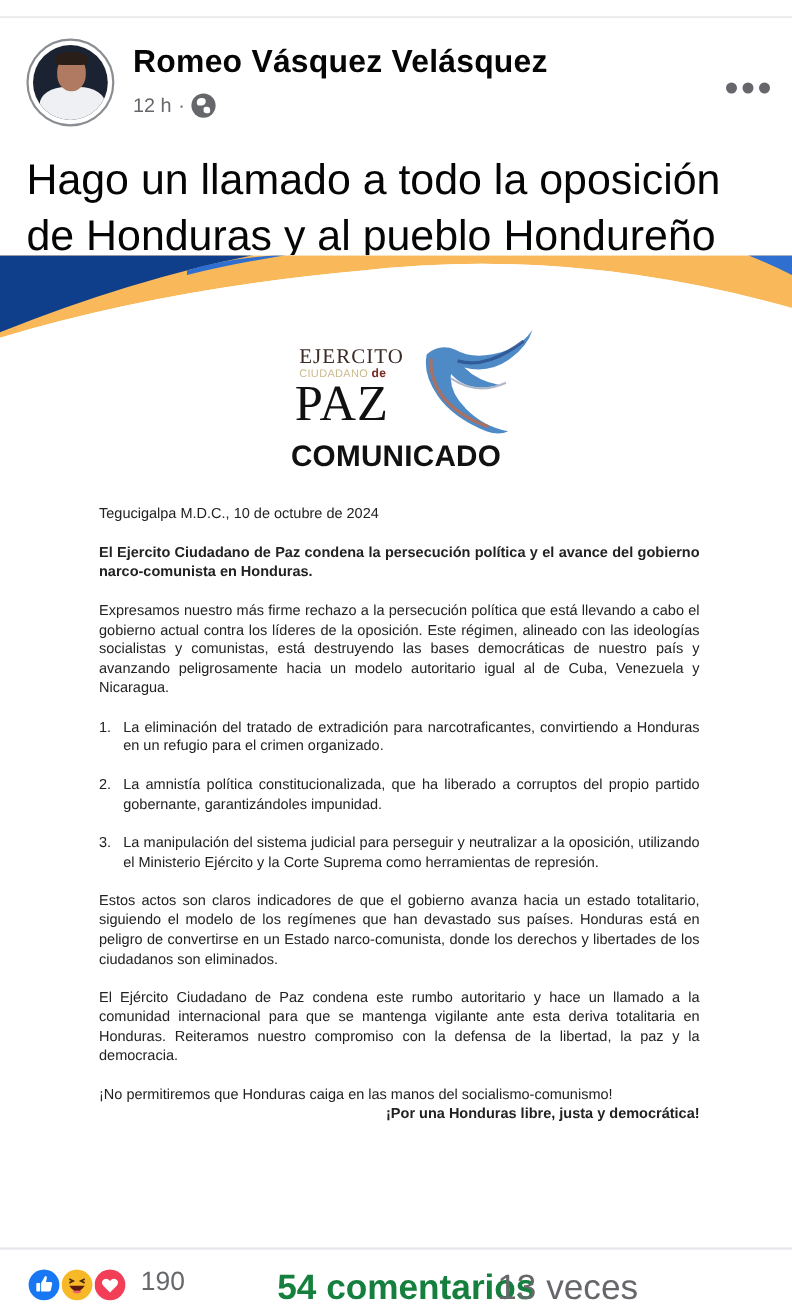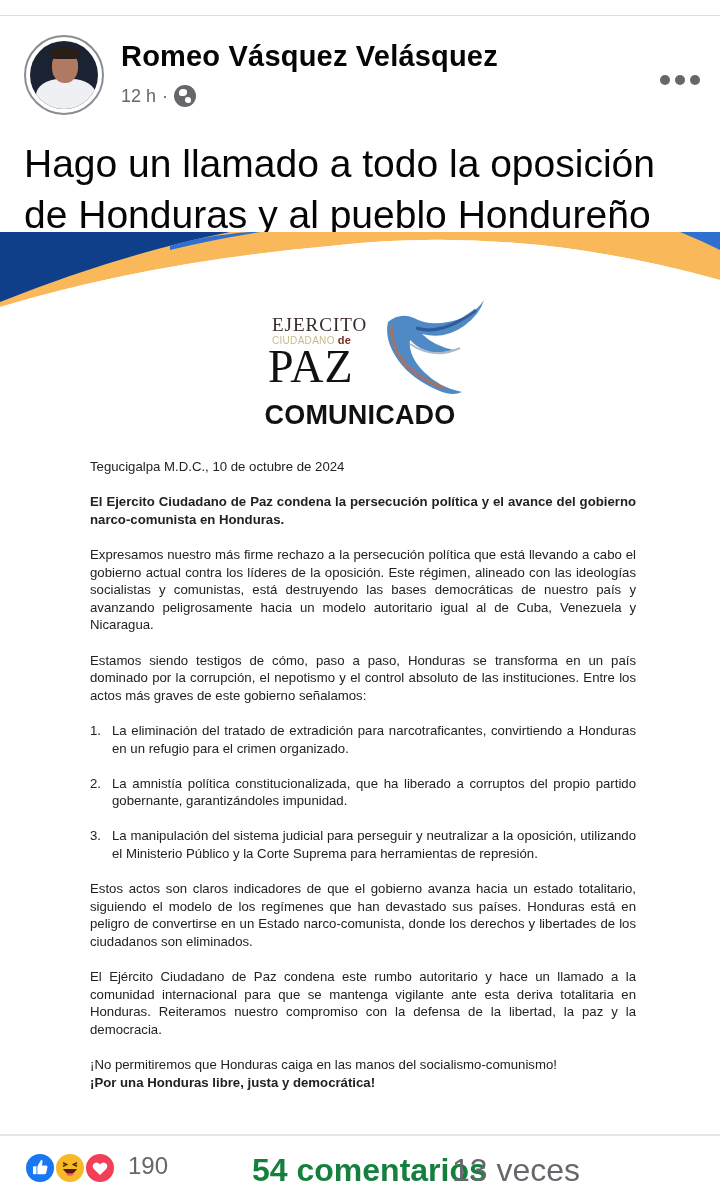--- a/index.html
+++ b/index.html
@@ -43,21 +43,21 @@
     .comunicado { position: absolute; left: 0; top: 168px; width: 720px; text-align: center; font-size: 27px; font-weight: 700; color: #111; letter-spacing: 0.2px; }
 
     .doc-body { position: absolute; left: 90px; top: 226px; width: 546px; font-size: 13.2px; line-height: 17.6px; color: #222; }
     .doc-body p { text-align: justify; margin-bottom: 17.6px; margin-top: 17px; }
     .doc-date { margin-bottom: 17.6px; }
     .doc-headline { font-weight: 700; }
     .doc-list { list-style: none; }
     .doc-list li { display: flex; margin-bottom: 17.6px; text-align: justify; }
     .doc-list .num { width: 22px; flex-shrink: 0; }
     .doc-closing { text-align: center; margin-bottom: 0 !important; }
-    .doc-closing-bold { text-align: left; font-weight: 700; }
+    .doc-closing-bold { text-align: right; font-weight: 700; }
 
     .bottom-divider { position: absolute; left: 0; top: 1134px; width: 720px; height: 2px; background: #e4e6eb; }
 
     .reactions-bar { position: absolute; left: 0; top: 1150px; width: 720px; height: 36px; }
     .reaction-icons { position: absolute; left: 24px; top: 2px; width: 96px; height: 32px; }
     .rx { position: absolute; top: 0; width: 32px; height: 32px; border-radius: 50%; border: 2px solid #fff; }
     .rx-like { left: 0; background: #1877f2; z-index: 3; }
     .rx-haha { left: 30px; background: #f7b928; z-index: 2; }
     .rx-love { left: 60px; background: #f33e58; z-index: 1; }
     .reaction-count { position: absolute; left: 128px; top: 2px; font-size: 24px; color: #65676b; }
@@ -119,33 +119,32 @@
       <path d="M30 44 Q54 60 80 48" stroke="#b0b8c8" stroke-width="2" fill="none"></path>
     </svg>
   </div>
 
   <div class="comunicado">COMUNICADO</div>
 
   <div class="doc-body">
     <div class="doc-date">Tegucigalpa M.D.C., 10 de octubre de 2024</div>
     <p class="doc-headline">El Ejercito Ciudadano de Paz condena la persecución política y el avance del gobierno narco-comunista en Honduras.</p>
     <p>Expresamos nuestro más firme rechazo a la persecución política que está llevando a cabo el gobierno actual contra los líderes de la oposición. Este régimen, alineado con las ideologías socialistas y comunistas, está destruyendo las bases democráticas de nuestro país y avanzando peligrosamente hacia un modelo autoritario igual al de Cuba, Venezuela y Nicaragua.</p>
-    <p>Estamos siendo testigos de cómo, paso a paso, Honduras se transforma en un país dominado por la corrupción, el nepotismo y el control absoluto de las instituciones. Entre los actos más graves de este gobierno señalamos:</p>
     <ul class="doc-list">
       <li>
         <span class="num">1.</span>
         <span>La eliminación del tratado de extradición para narcotraficantes, convirtiendo a Honduras en un refugio para el crimen organizado.</span>
       </li>
       <li>
         <span class="num">2.</span>
         <span>La amnistía política constitucionalizada, que ha liberado a corruptos del propio partido gobernante, garantizándoles impunidad.</span>
       </li>
       <li>
         <span class="num">3.</span>
-        <span>La manipulación del sistema judicial para perseguir y neutralizar a la oposición, utilizando el Ministerio Público y la Corte Suprema para herramientas de represión.</span>
+        <span>La manipulación del sistema judicial para perseguir y neutralizar a la oposición, utilizando el Ministerio Ejército y la Corte Suprema como herramientas de represión.</span>
       </li>
     </ul>
     <p>Estos actos son claros indicadores de que el gobierno avanza hacia un estado totalitario, siguiendo el modelo de los regímenes que han devastado sus países. Honduras está en peligro de convertirse en un Estado narco-comunista, donde los derechos y libertades de los ciudadanos son eliminados.</p>
     <p>El Ejército Ciudadano de Paz condena este rumbo autoritario y hace un llamado a la comunidad internacional para que se mantenga vigilante ante esta deriva totalitaria en Honduras. Reiteramos nuestro compromiso con la defensa de la libertad, la paz y la democracia.</p>
     <p class="doc-closing">¡No permitiremos que Honduras caiga en las manos del socialismo-comunismo!</p>
     <div class="doc-closing-bold">¡Por una Honduras libre, justa y democrática!</div>
   </div>
 </div>
 
 <div class="bottom-divider"></div>

